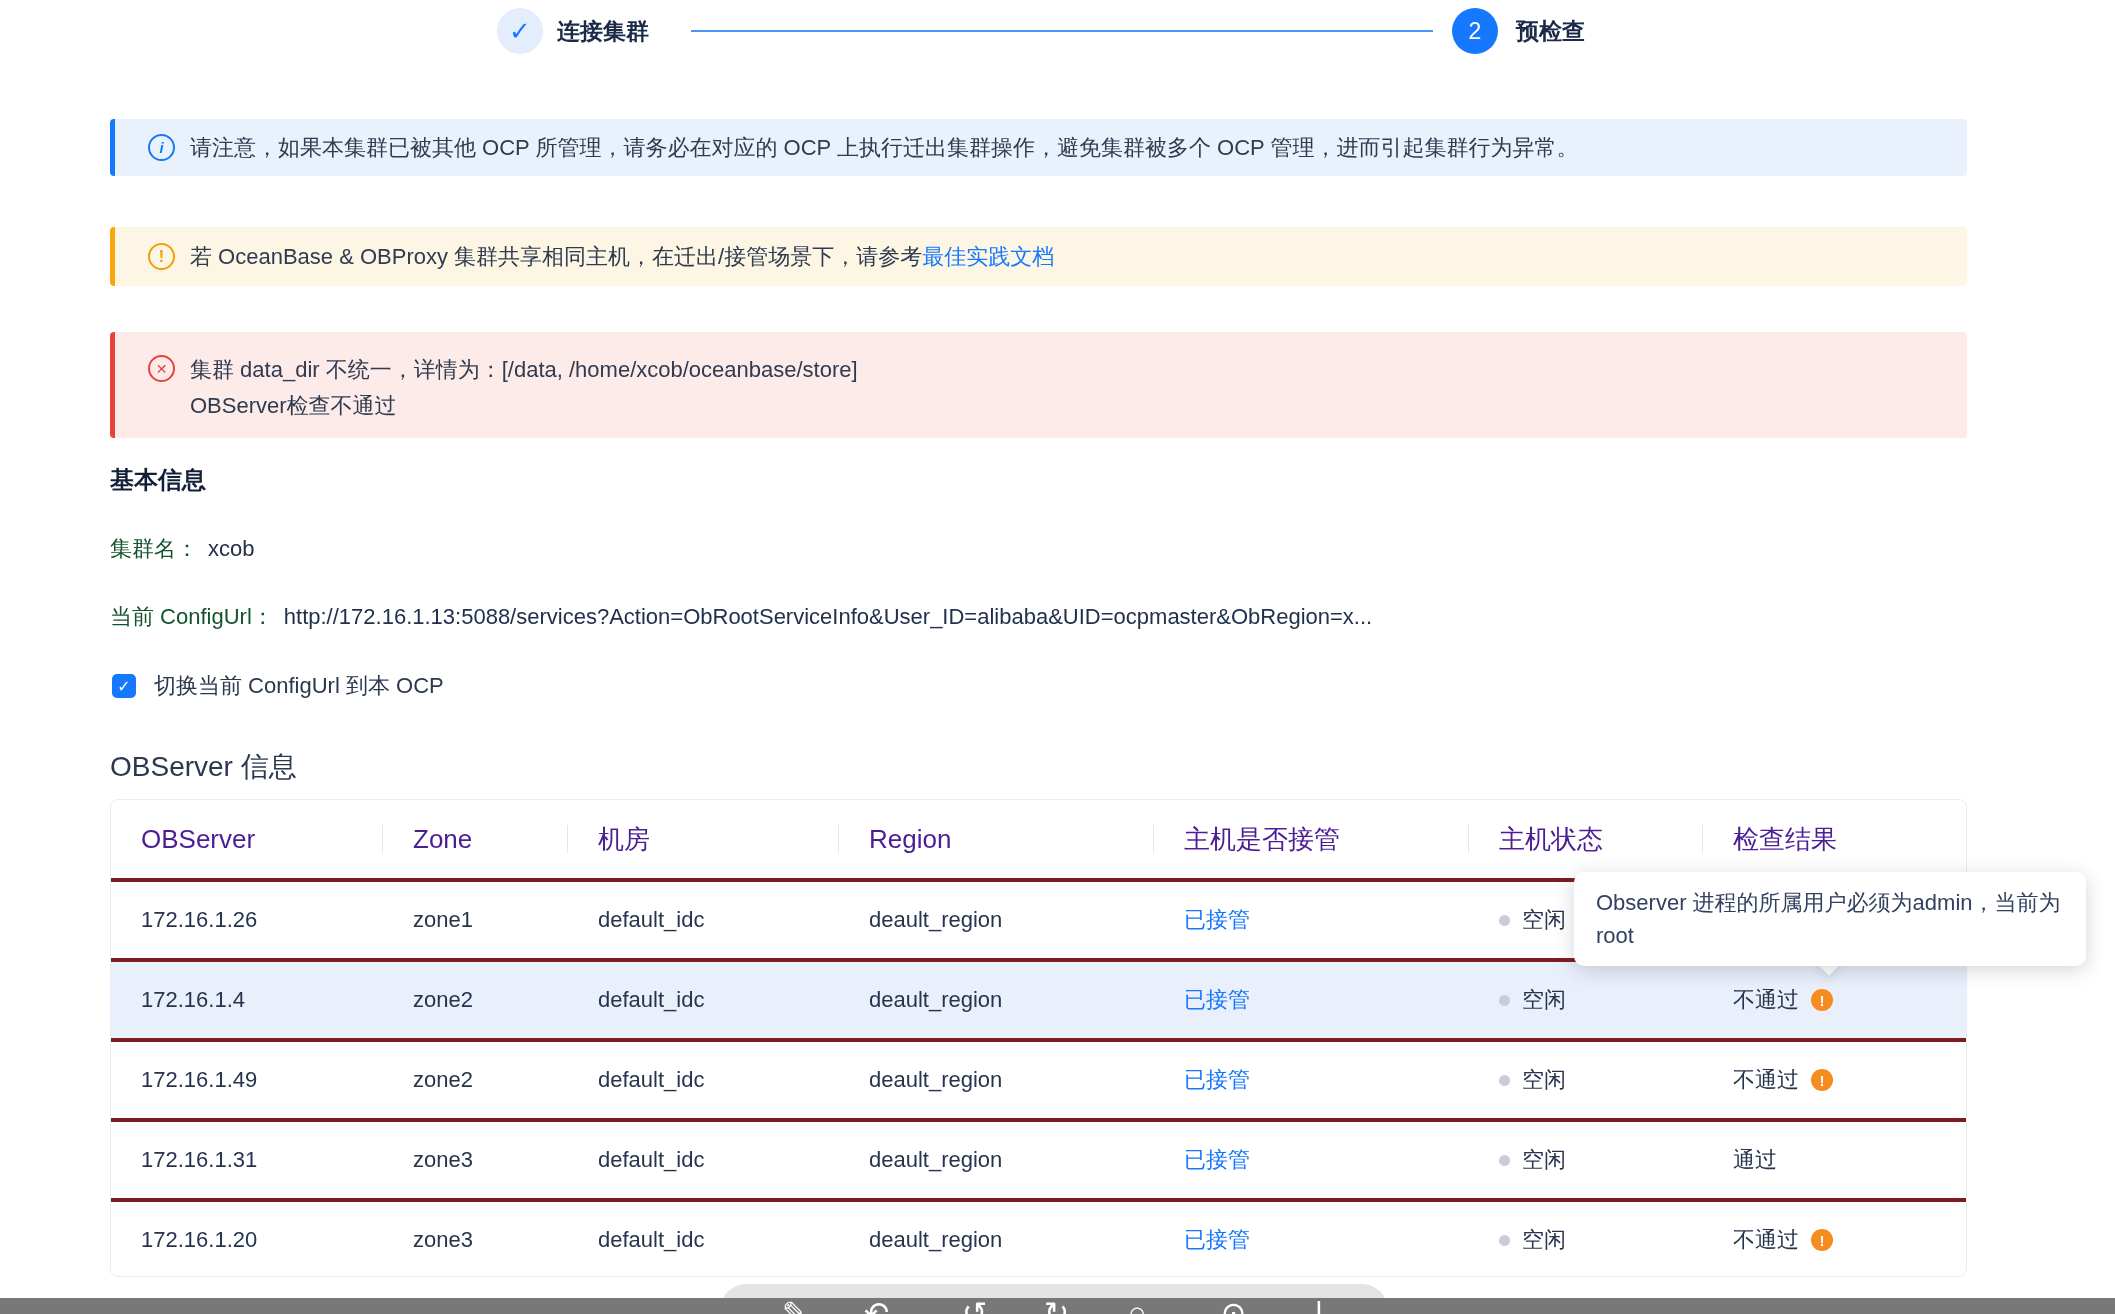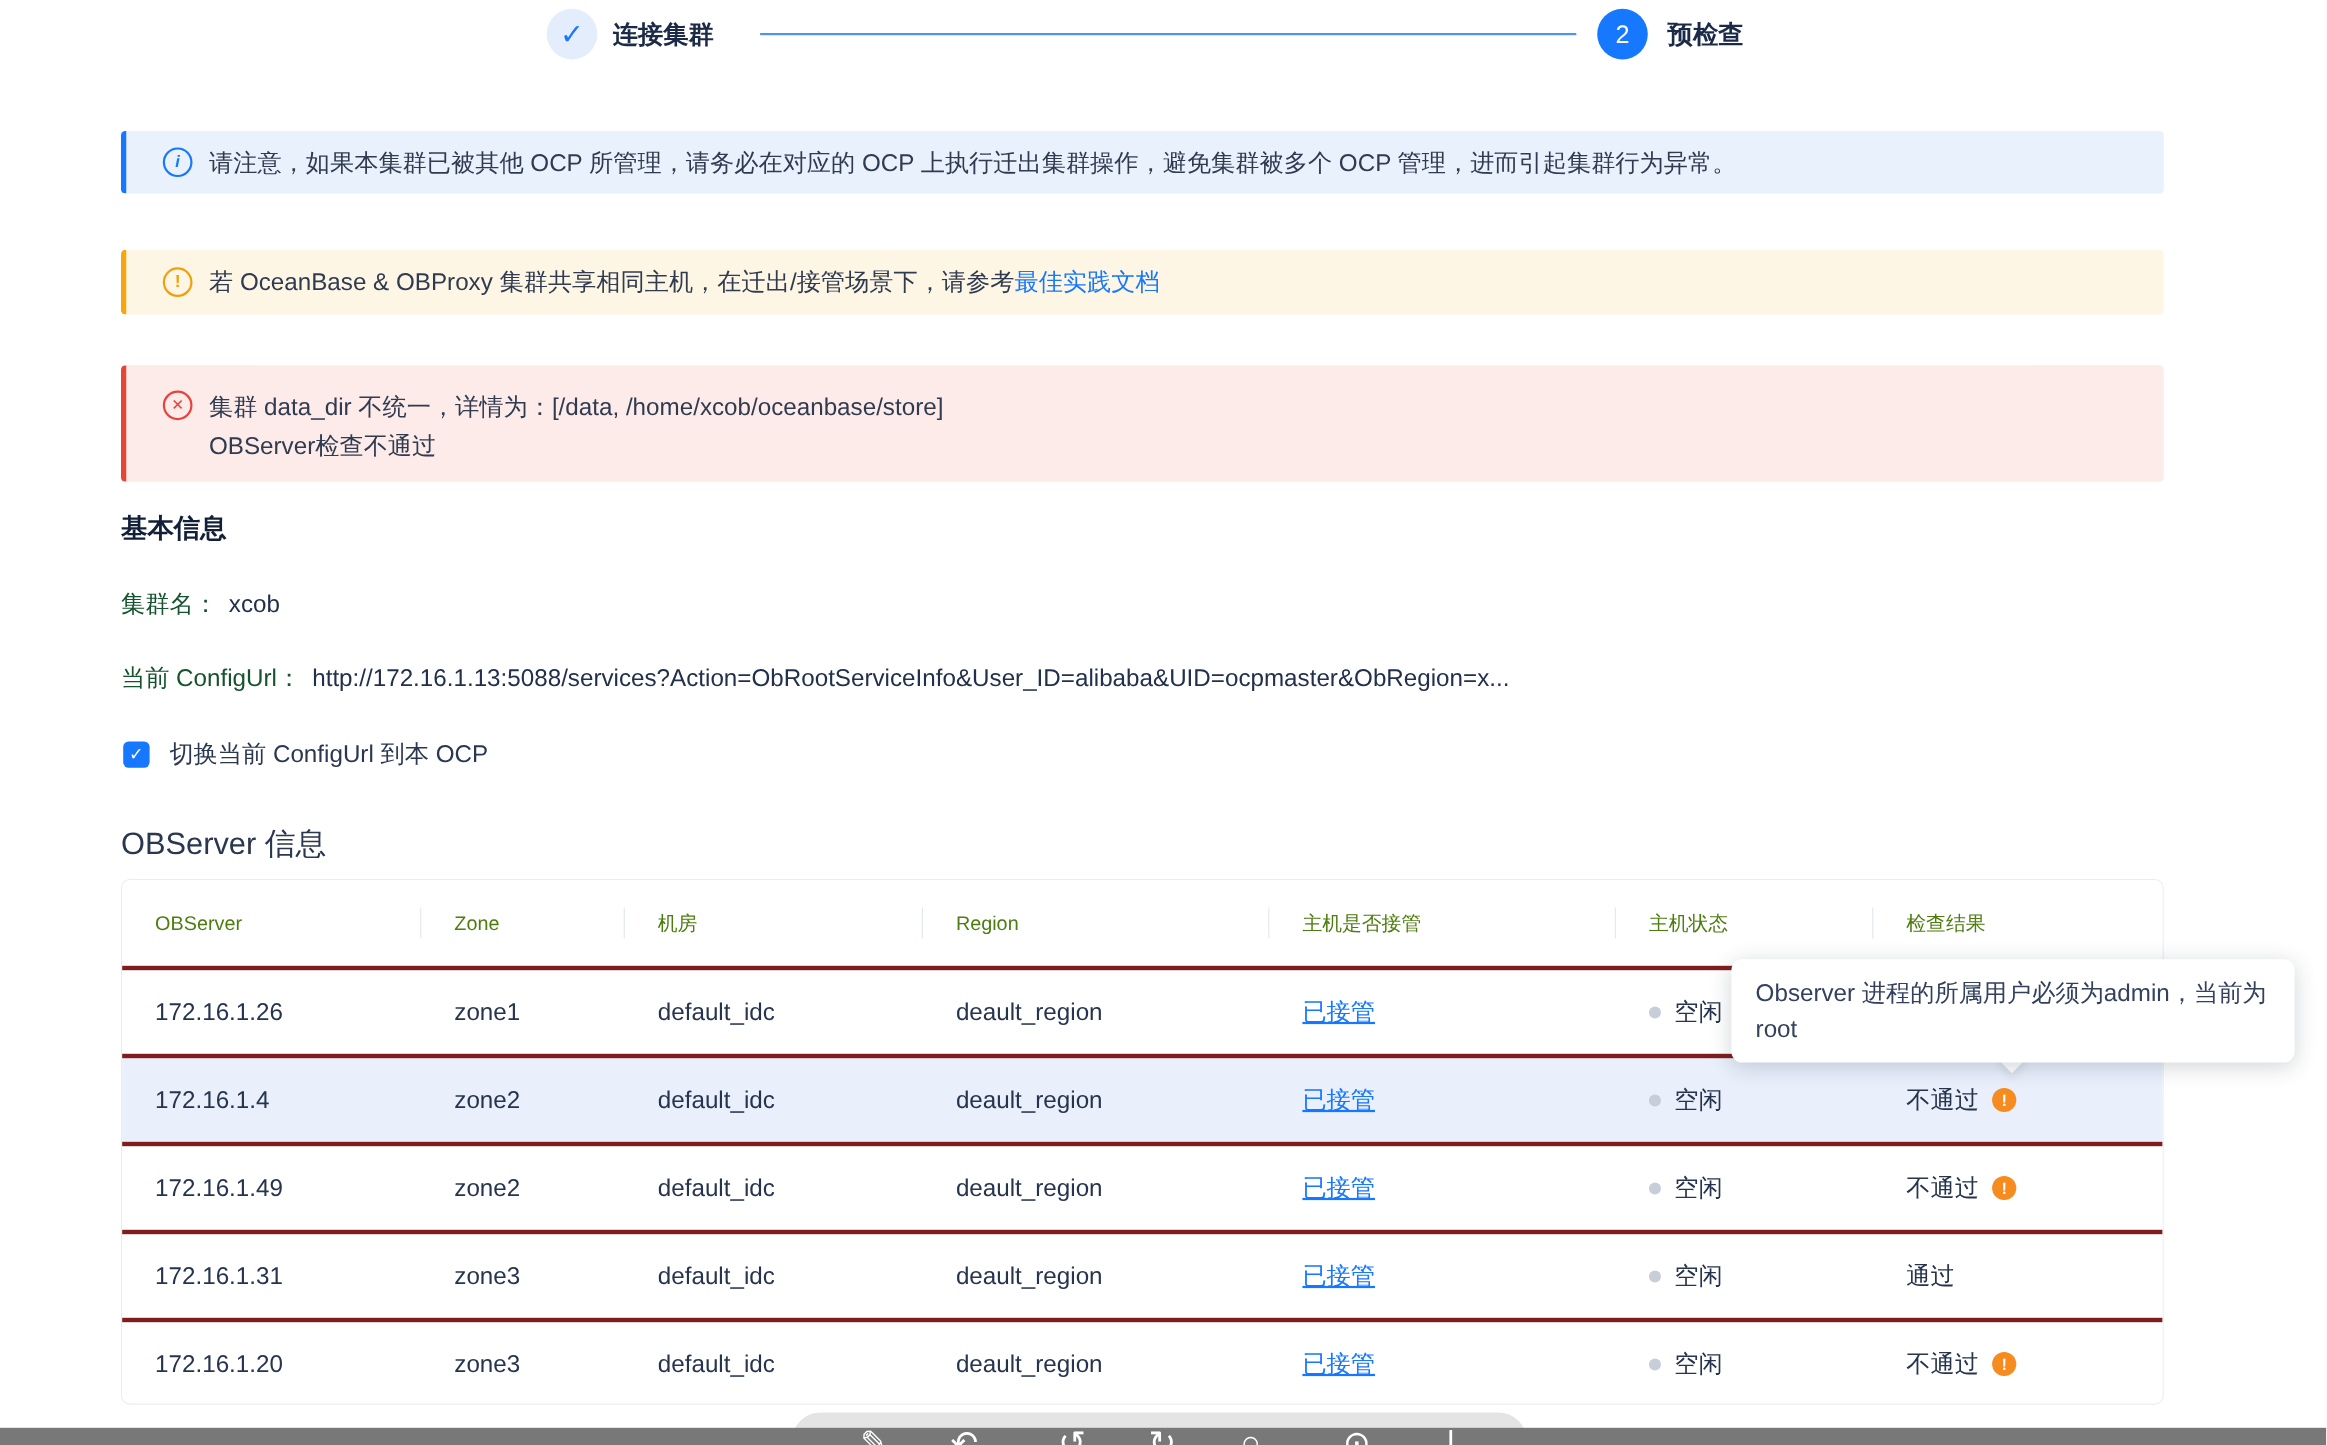--- a/index.html
+++ b/index.html
@@ -42,28 +42,28 @@
   .checkbox-row { position:absolute; left:112px; top:671px; display:flex; align-items:center; gap:18px; }
   .checkbox { width:24px; height:24px; border-radius:5px; background:#1677ff; color:#fff;
     display:flex; align-items:center; justify-content:center; font-size:16px; font-weight:bold; cursor:pointer; }
   .sub-heading { position:absolute; left:110px; top:748px; font-size:28px; color:#2a374f; }
   
   .ob-table { position:absolute; left:110px; top:799px; width:1857px; height:478px;
     border:1px solid #e9edf3; border-radius:8px; background:#fff; overflow:hidden; }
   .thead { display:grid; grid-template-columns:272px 185px 271px 315px 315px 234px 263px;
     height:78px; }
   .thead .cell { position:relative; display:flex; align-items:center; padding-left:30px;
-    color:#4d7c0f; font-size:18px; }
+    color:#4c1d95; font-size:26px; }
   .thead .cell:not(:last-child)::after { content:""; position:absolute; right:0; top:50%;
     transform:translateY(-50%); width:1px; height:28px; background:#e1e6ee; }
   .trow { display:grid; grid-template-columns:272px 185px 271px 315px 315px 234px 263px;
     height:80px; border-top:4px solid #7f1d1d; }
   .trow.highlight { background:#e9effb; }
   .trow .cell { display:flex; align-items:center; padding-left:30px; font-size:22px; color:#27344e; }
-  .link-cell { color:#1677ff; cursor:pointer;text-decoration:underline; }
+  .link-cell { color:#1677ff; cursor:pointer; }
   .status-dot { width:11px; height:11px; border-radius:50%; background:#c8ced8; margin-right:12px; flex:0 0 auto; }
   .warn-badge { width:22px; height:22px; border-radius:50%; background:#f68b1f; color:#fff;
     display:flex; align-items:center; justify-content:center; font-size:15px; font-weight:bold;
     margin-left:12px; cursor:pointer; }
   
   .tooltip { position:absolute; left:1574px; top:872px; width:512px; background:#fff;
     border-radius:10px; box-shadow:0 4px 20px rgba(31,45,61,.20); padding:14px 22px;
     font-size:22px; line-height:33px; color:#33415e; z-index:30; }
   .tooltip-arrow { position:absolute; left:1820px; top:954px; width:18px; height:18px;
     background:#fff; transform:rotate(45deg); box-shadow:3px 3px 8px rgba(31,45,61,.10); z-index:29; }

